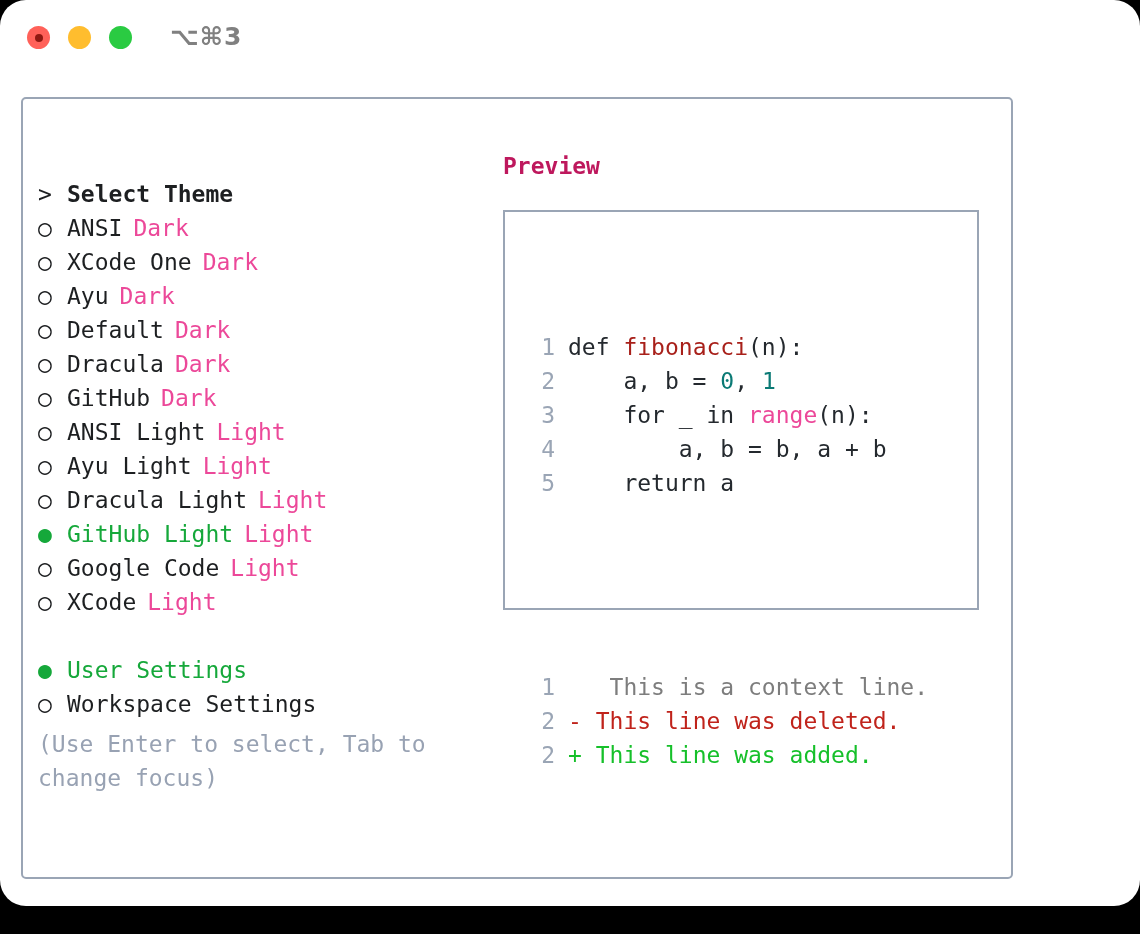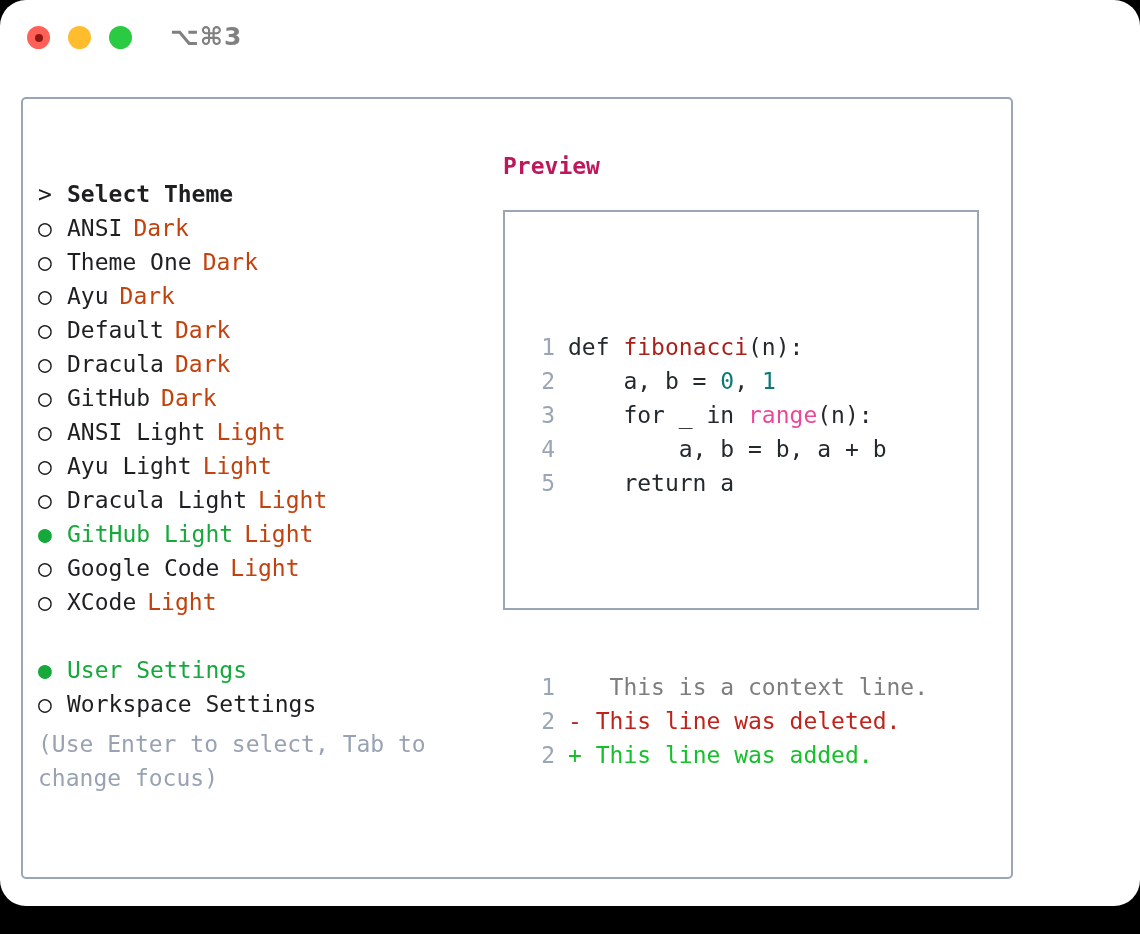--- a/index.html
+++ b/index.html
@@ -102,21 +102,21 @@
     display: inline-block;
     width: 29px;
     flex: 0 0 29px;
     color: #1d1f21;
   }
   .marker.sel-dot { color: #15a83a; }
   .label { color: #1d1f21; margin-top: 32px; }
   .label.selected { color: #15a83a; text-align: center; }
   .label.bold { font-weight: bold; }
   .tag {
-    color: #c2410c;
+    color: #ec4899;
     margin-left: 11px;
   }
 
   .section-head {
     display: flex;
     align-items: baseline;
     height: 34px;
     font-size: 23px;
     white-space: pre;
   }
@@ -198,21 +198,21 @@
 
     <div class="left-col">
 
       <div class="section-head">
         <span class="marker">&gt;</span>
         <span class="label bold">Select Theme</span>
       </div>
 
       <div id="theme-list">
           <div class="row"><span class="marker">○</span><span class="label">ANSI</span><span class="tag">Dark</span></div>
-          <div class="row"><span class="marker">○</span><span class="label">Theme One</span><span class="tag">Dark</span></div>
+          <div class="row"><span class="marker">○</span><span class="label">XCode One</span><span class="tag">Dark</span></div>
           <div class="row"><span class="marker">○</span><span class="label">Ayu</span><span class="tag">Dark</span></div>
           <div class="row"><span class="marker">○</span><span class="label">Default</span><span class="tag">Dark</span></div>
           <div class="row"><span class="marker">○</span><span class="label">Dracula</span><span class="tag">Dark</span></div>
           <div class="row"><span class="marker">○</span><span class="label">GitHub</span><span class="tag">Dark</span></div>
           <div class="row"><span class="marker">○</span><span class="label">ANSI Light</span><span class="tag">Light</span></div>
           <div class="row"><span class="marker">○</span><span class="label">Ayu Light</span><span class="tag">Light</span></div>
           <div class="row"><span class="marker">○</span><span class="label">Dracula Light</span><span class="tag">Light</span></div>
           <div class="row"><span class="marker sel-dot">●</span><span class="label selected">GitHub Light</span><span class="tag">Light</span></div>
           <div class="row"><span class="marker">○</span><span class="label">Google Code</span><span class="tag">Light</span></div>
           <div class="row"><span class="marker">○</span><span class="label">XCode</span><span class="tag">Light</span></div>

